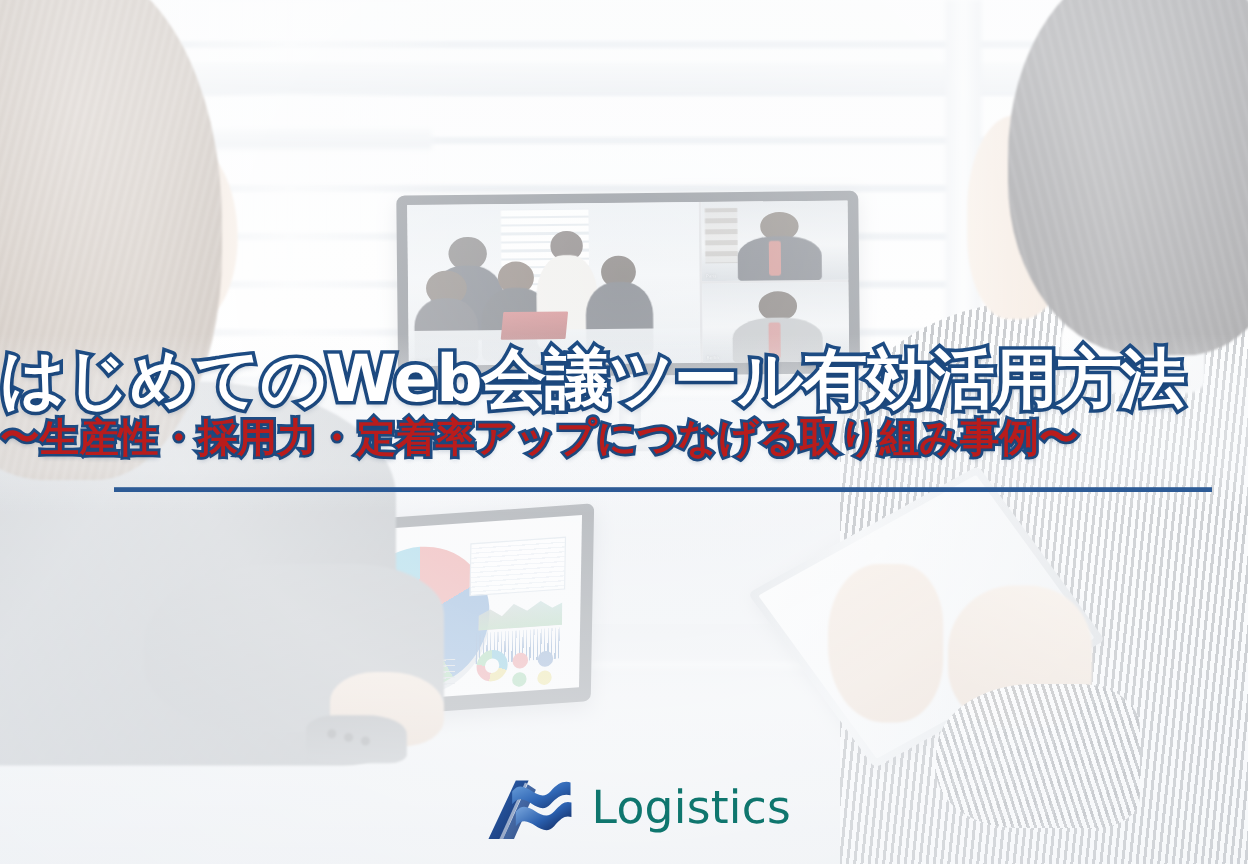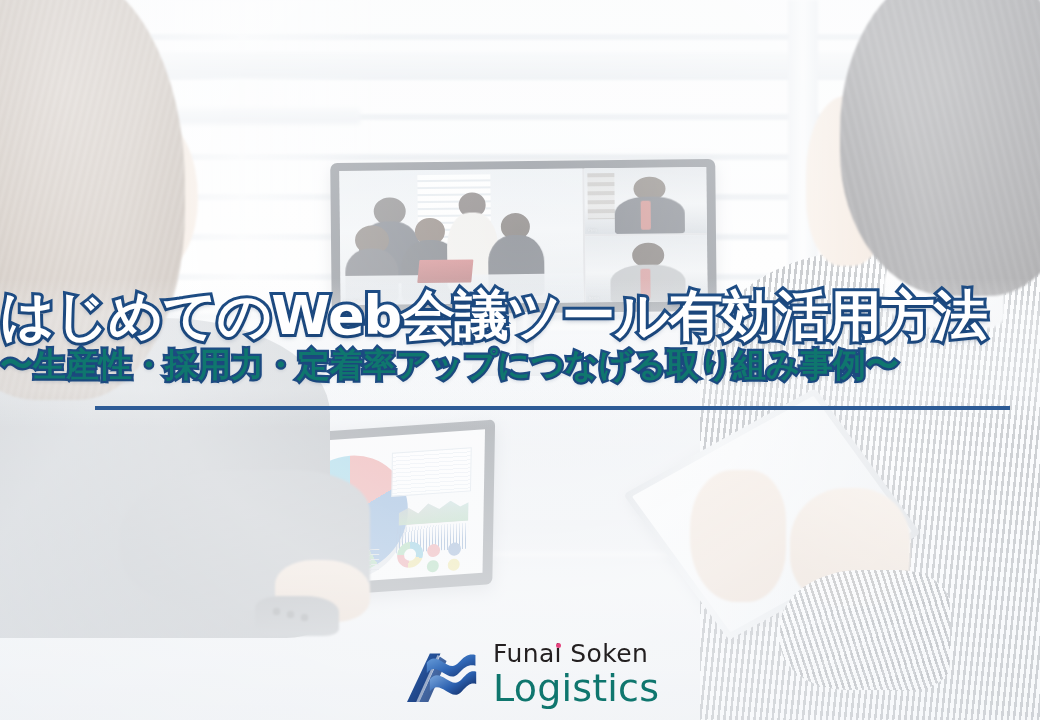--- a/index.html
+++ b/index.html
@@ -421,21 +421,21 @@
       0 3px 5px rgba(20,50,90,.35);
     white-space: nowrap;
   }
   .subhead {
     margin: 4px 0 0 0;
     font-family: "DejaVu Sans", "Liberation Sans", sans-serif;
     font-weight: 700;
     font-size: 33px;
     line-height: 1.05;
     letter-spacing: 0px;
-    color: #0f766e;
+    color: #b91c1c;
     -webkit-text-stroke: 4.5px #1e4d85;
     paint-order: stroke fill;
     text-shadow: 0 2px 4px rgba(20,50,90,.3);
     white-space: nowrap;
   }
   .rule {
     position: absolute;
     left: 95px; top: 406px; width: 915px; height: 4px;
     background: #2d5b96;
     z-index: 41;
@@ -603,18 +603,17 @@
       <path d="M16 76 L44 14 L52 18 L28 76 Z" fill="#ffffff" opacity=".55"></path>
       <path d="M20 76 L47 16 L56 22 L32 76 Z" fill="url(#leg)" opacity=".85"></path>
 
       <path d="M30 24 C44 6, 58 40, 72 24 C80 15, 86 12, 94 14 L94 28 C86 26, 80 29, 72 38
                C58 54, 44 20, 30 38 Z" fill="url(#wv1)"></path>
 
       <path d="M34 46 C48 28, 62 62, 76 46 C84 37, 88 34, 95 36 L95 52 C88 50, 84 53, 76 62
                C62 78, 48 44, 34 62 Z" fill="url(#wv2)"></path>
     </svg>
     <div class="logo-text">
-      <span class="logo-top">Funai Soken<span style="position: absolute; left: 63px; top: 2px; width: 5px; height: 5px; border-radius: 50%; background: rgb(229, 68, 127);"></span></span>
       <span class="logo-bottom">Logistics</span>
     </div>
   </div>
 
 </div>
 
 </body></html>

